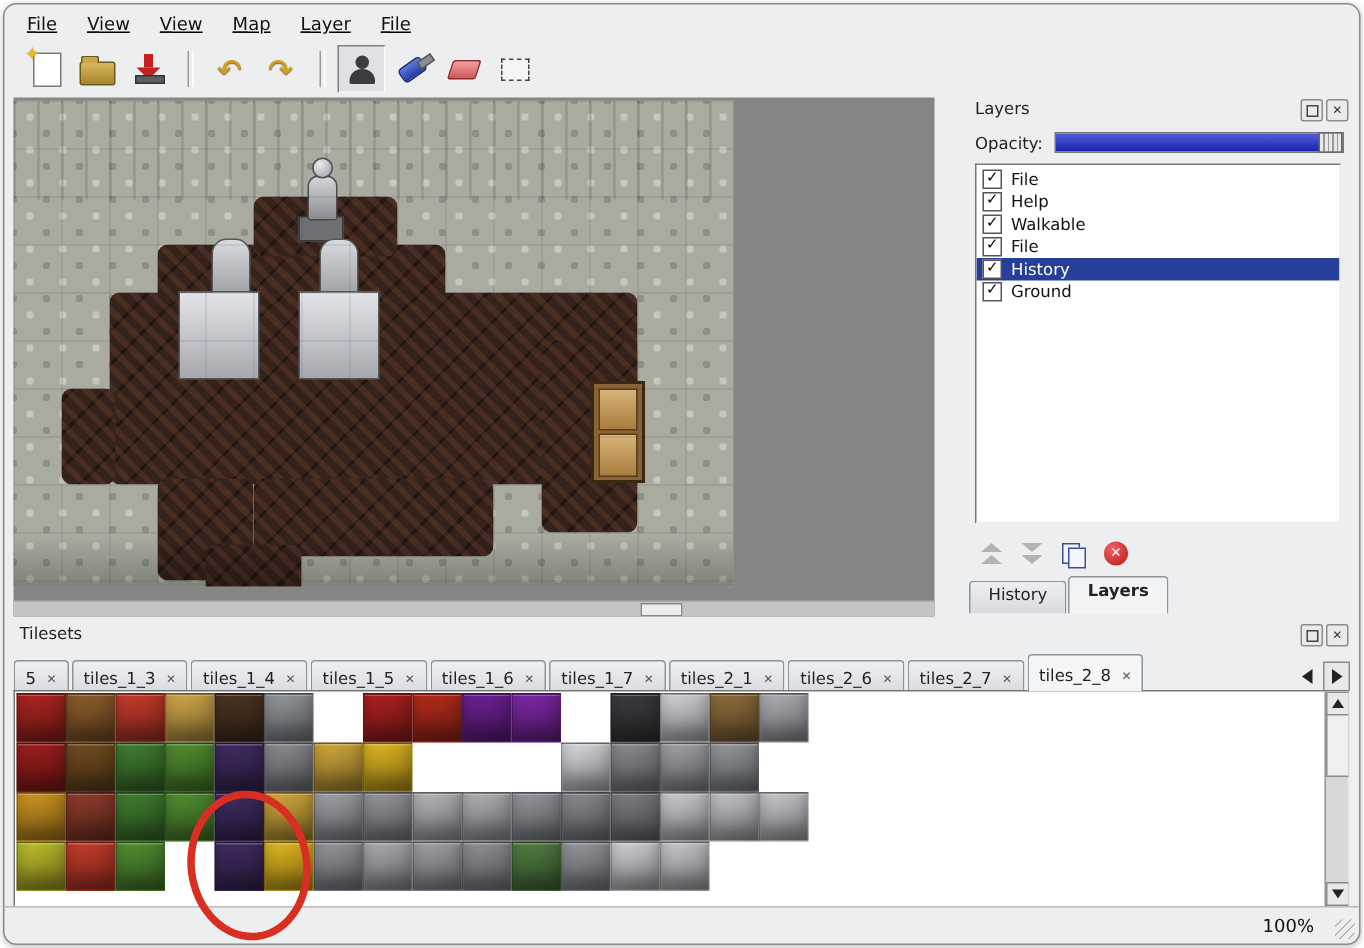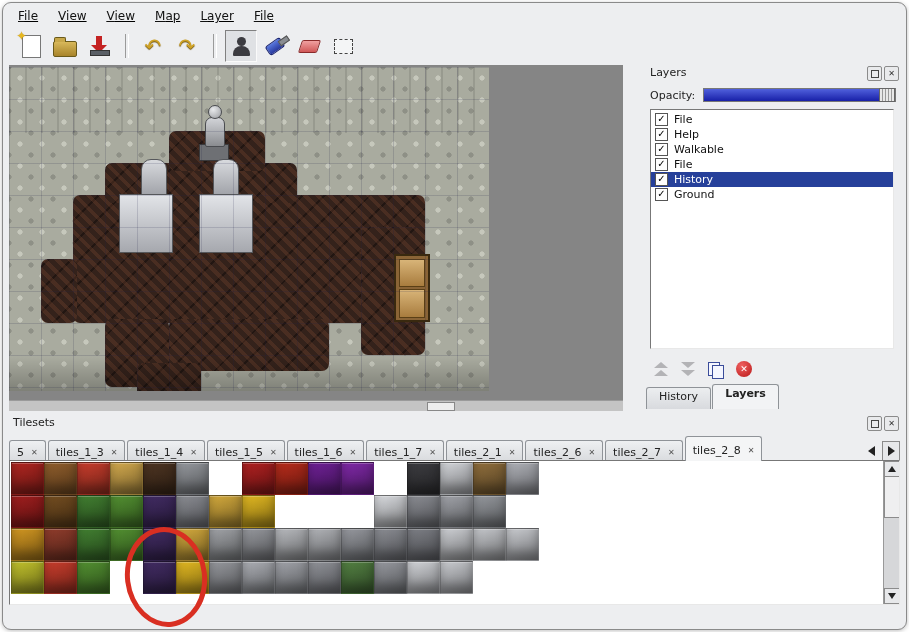--- a/index.html
+++ b/index.html
@@ -426,15 +426,19 @@
           <div class="vs-thumb"></div>
           <div class="vs-btn vs-down">
               <span class="tri-d"></span>
             </div>
         </div>
       </div>
     </div>
 
     <div class="annot-circle"></div>
 
+    <div class="statusbar">
+      <span>100%</span>
+      <div class="grip"></div>
+    </div>
 
   </div>
 </div>
 
 </body></html>

